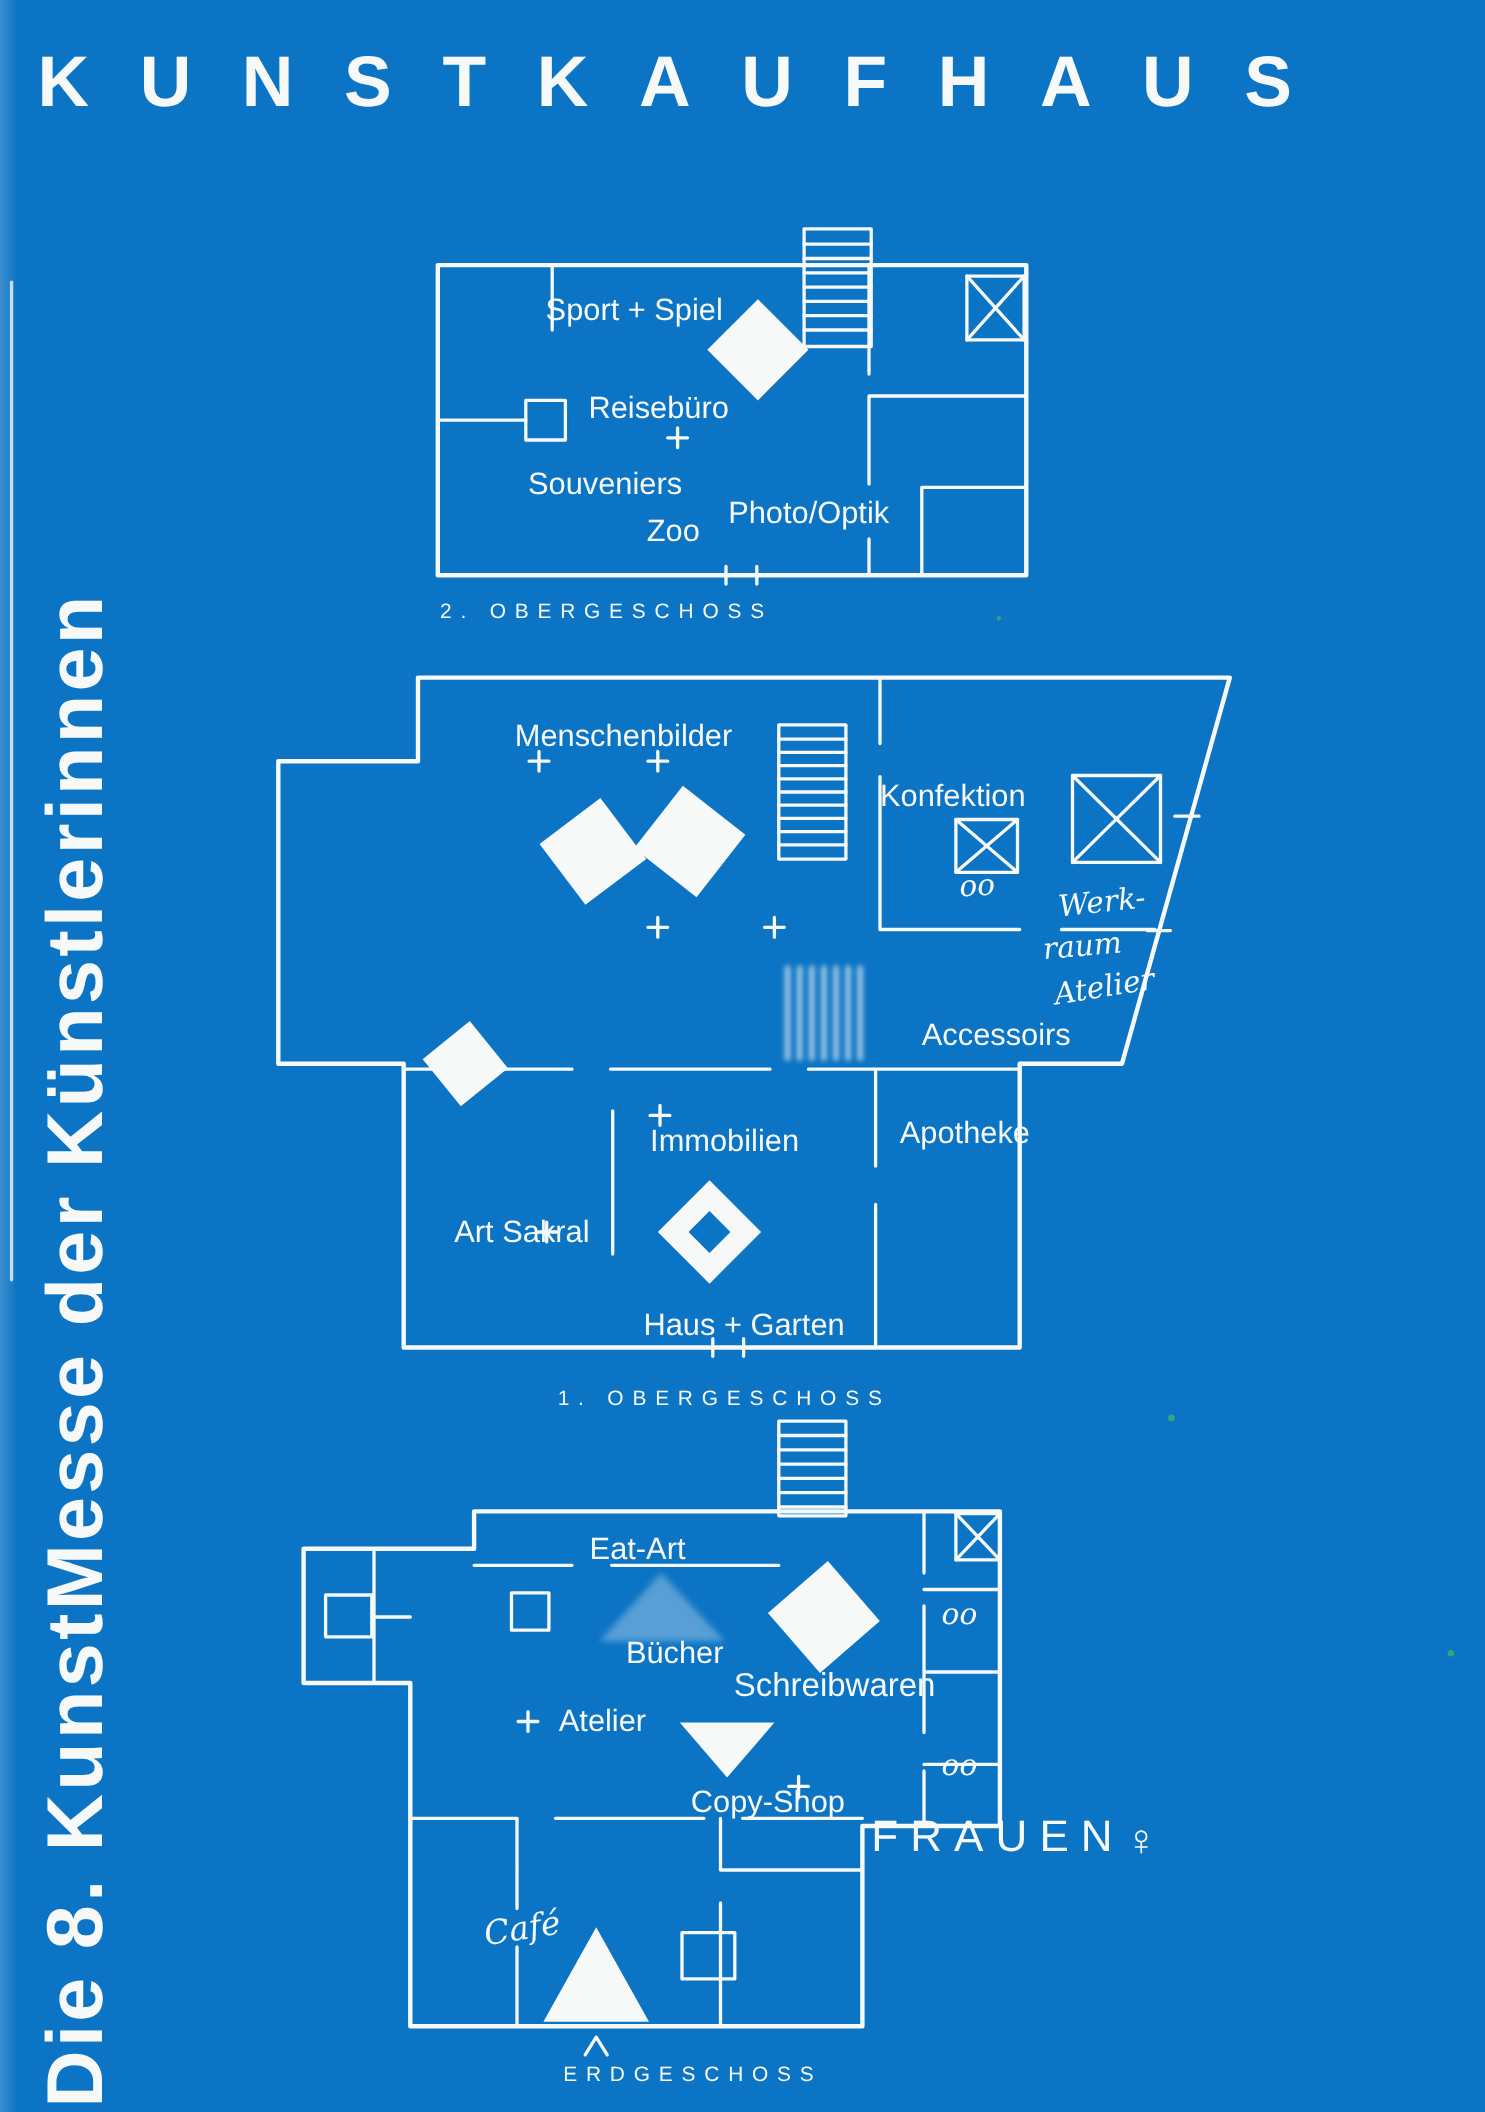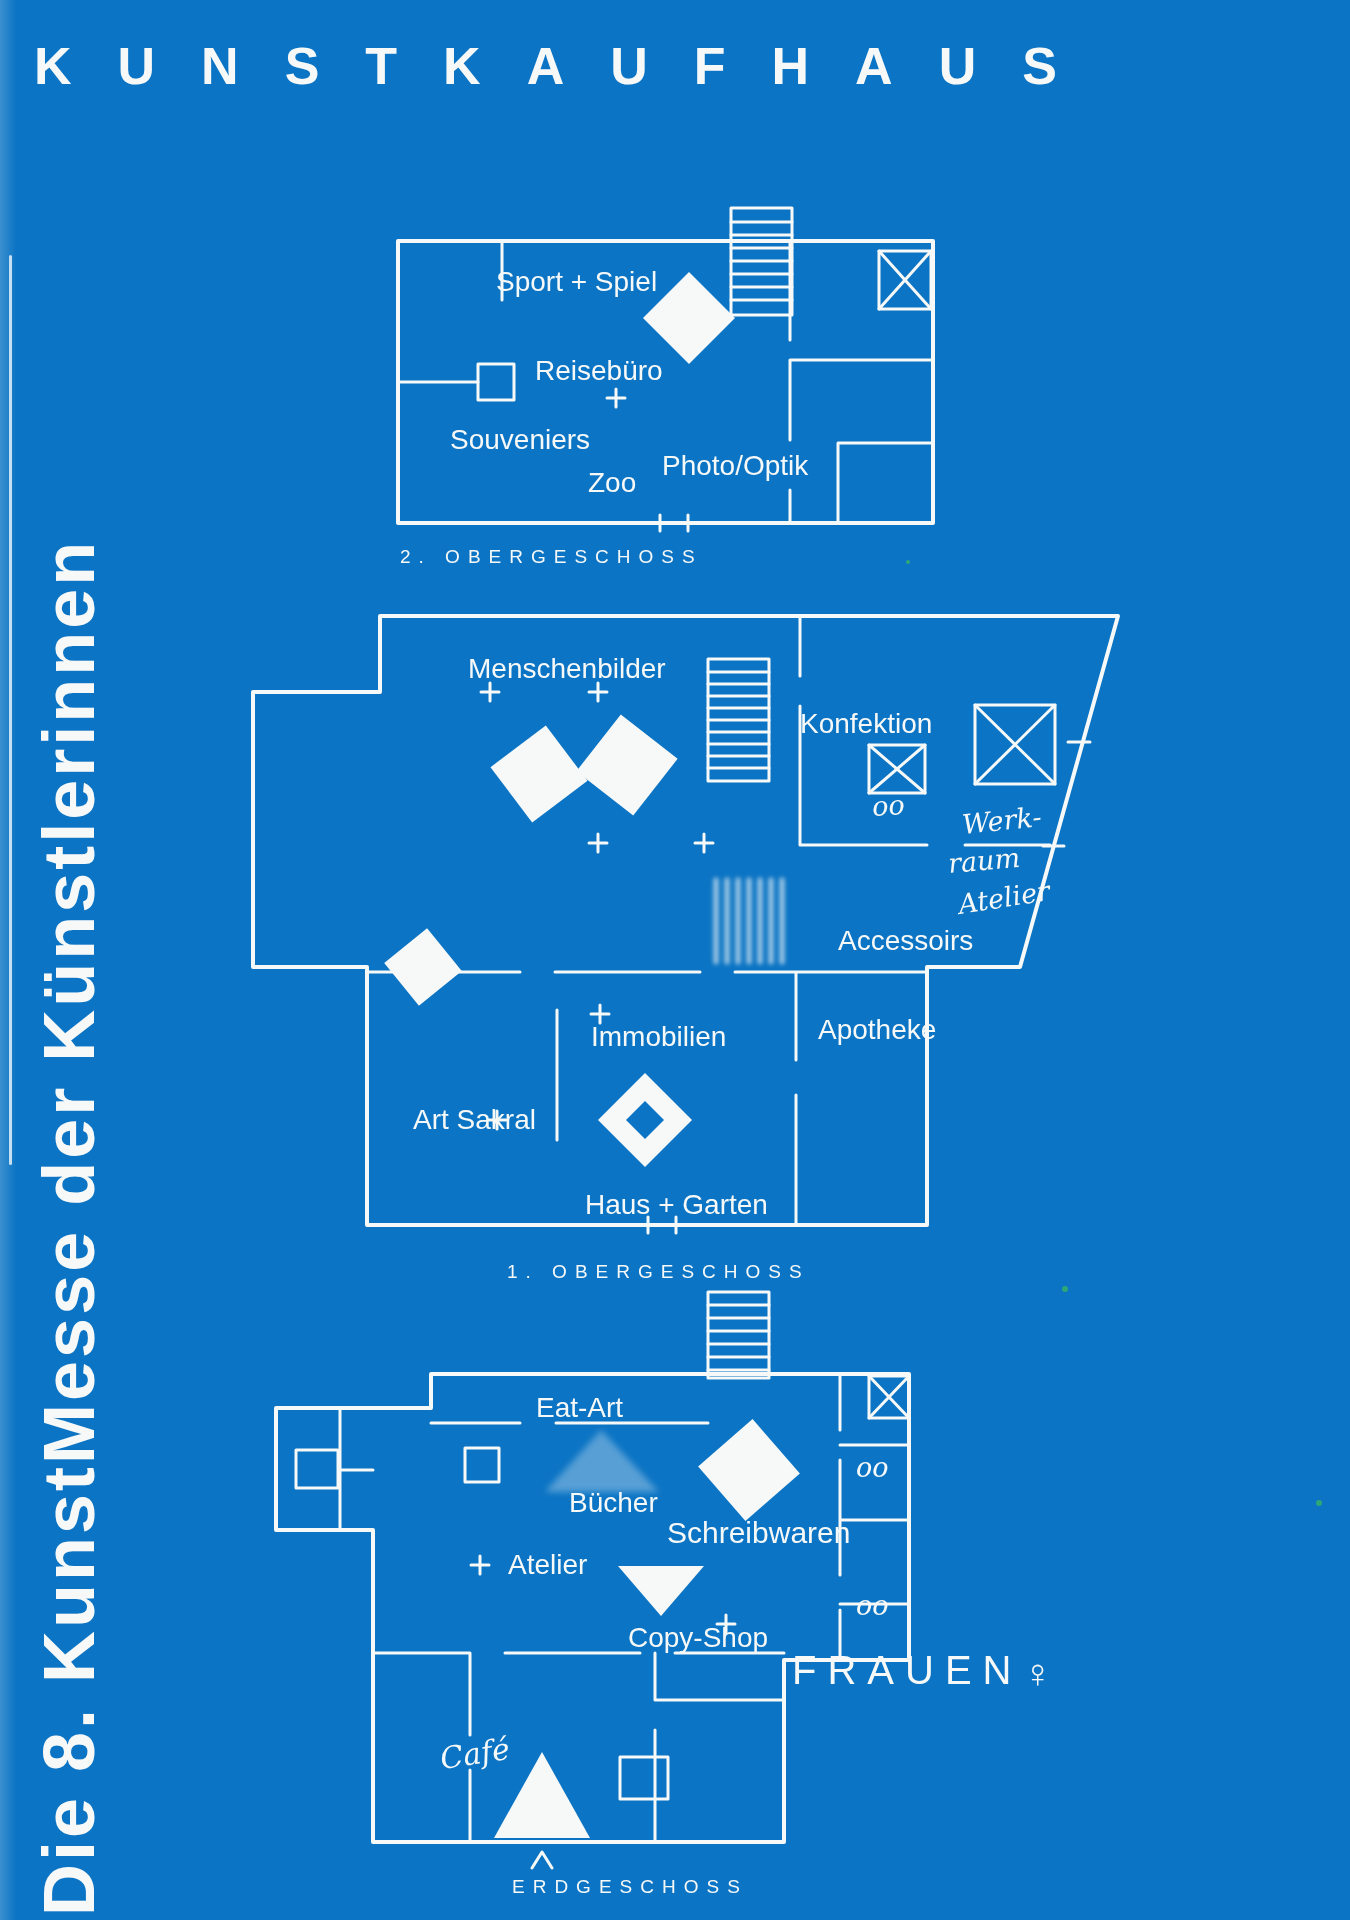--- a/index.html
+++ b/index.html
@@ -13,21 +13,21 @@
     background:linear-gradient(90deg, rgba(255,255,255,.20), rgba(255,255,255,0));
   }
   .edge-line {
     position:absolute; left:9px; top:255px; width:3px; height:910px;
     background:rgba(255,255,255,.75); border-radius:2px;
   }
   .speck { position:absolute; width:6px; height:6px; border-radius:50%;
     background:#35b06a; opacity:.85; }
   .title {
     position:absolute; left:34px; top:36px;
-    font-size:52px; font-weight:700; letter-spacing:46px; white-space:nowrap;
+    font-size:65px; font-weight:700; letter-spacing:46px; white-space:nowrap;
   }
   .spine {
     position:absolute; left:28px; top:1916px;
     transform:rotate(-90deg); transform-origin:0 0;
     width:1580px; font-size:72px; font-weight:700; letter-spacing:3px;
     white-space:nowrap;
   }
   .label {
     position:absolute; font-size:28px; font-weight:400; white-space:nowrap;
   }
@@ -155,21 +155,21 @@
       <polygon class="fl ghost-tri" points="545,1492 601,1430 659,1492"></polygon>
       <polygon class="fl" points="749,1419 800,1470 749,1521 698,1470" transform="rotate(4 749 1470)"></polygon>
       <polygon class="fl" points="618,1566 704,1566 661,1616"></polygon>
       <polygon class="fl" points="542,1752 590,1838 494,1838"></polygon>
       <path d="M532 1868 542 1852 552 1868"></path>
     </g>
   </svg>
 
   <span class="label" style="left:496px; top:266px">Sport + Spiel</span>
   <span class="label" style="left:535px; top:355px">Reisebüro</span>
-  <span class="label" style="left:450px; top:424px">Souveniers</span>
+  <span class="label" style="left:480px; top:424px">Souveniers</span>
   <span class="label" style="left:588px; top:467px">Zoo</span>
   <span class="label" style="left:662px; top:450px">Photo/Optik</span>
   <span class="caption" style="left:400px; top:546px">2. OBERGESCHOSS</span>
 
   <span class="label" style="left:468px; top:653px">Menschenbilder</span>
   <span class="label" style="left:800px; top:708px">Konfektion</span>
   <span class="label" style="left:838px; top:925px">Accessoirs</span>
   <span class="label" style="left:591px; top:1021px">Immobilien</span>
   <span class="label" style="left:818px; top:1014px">Apotheke</span>
   <span class="label" style="left:413px; top:1104px">Art Sakral</span>

